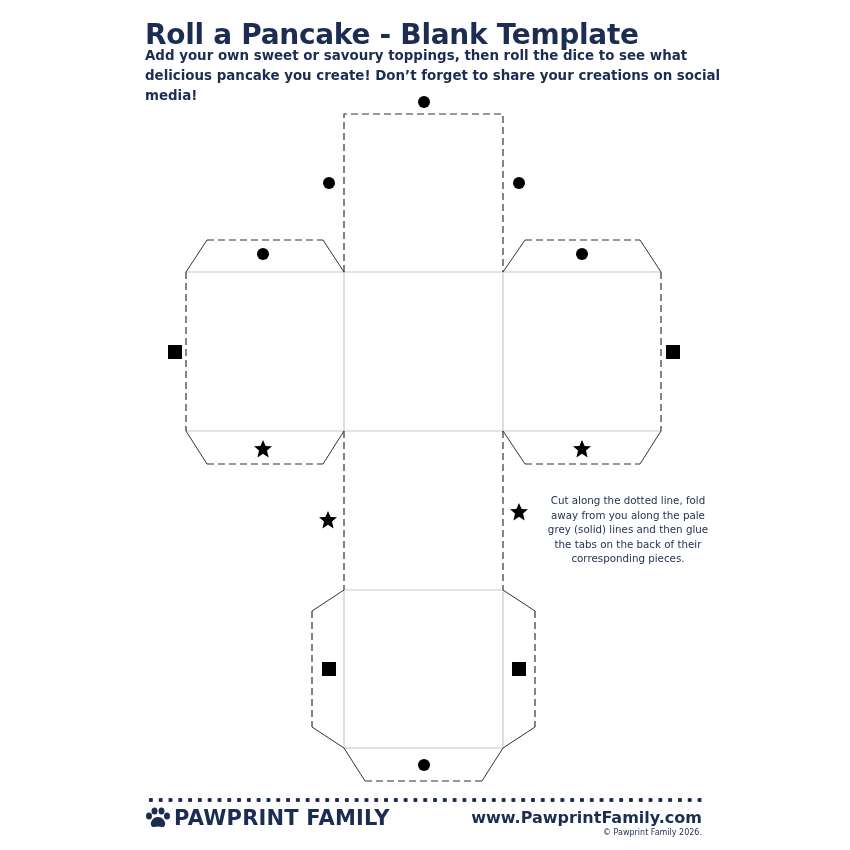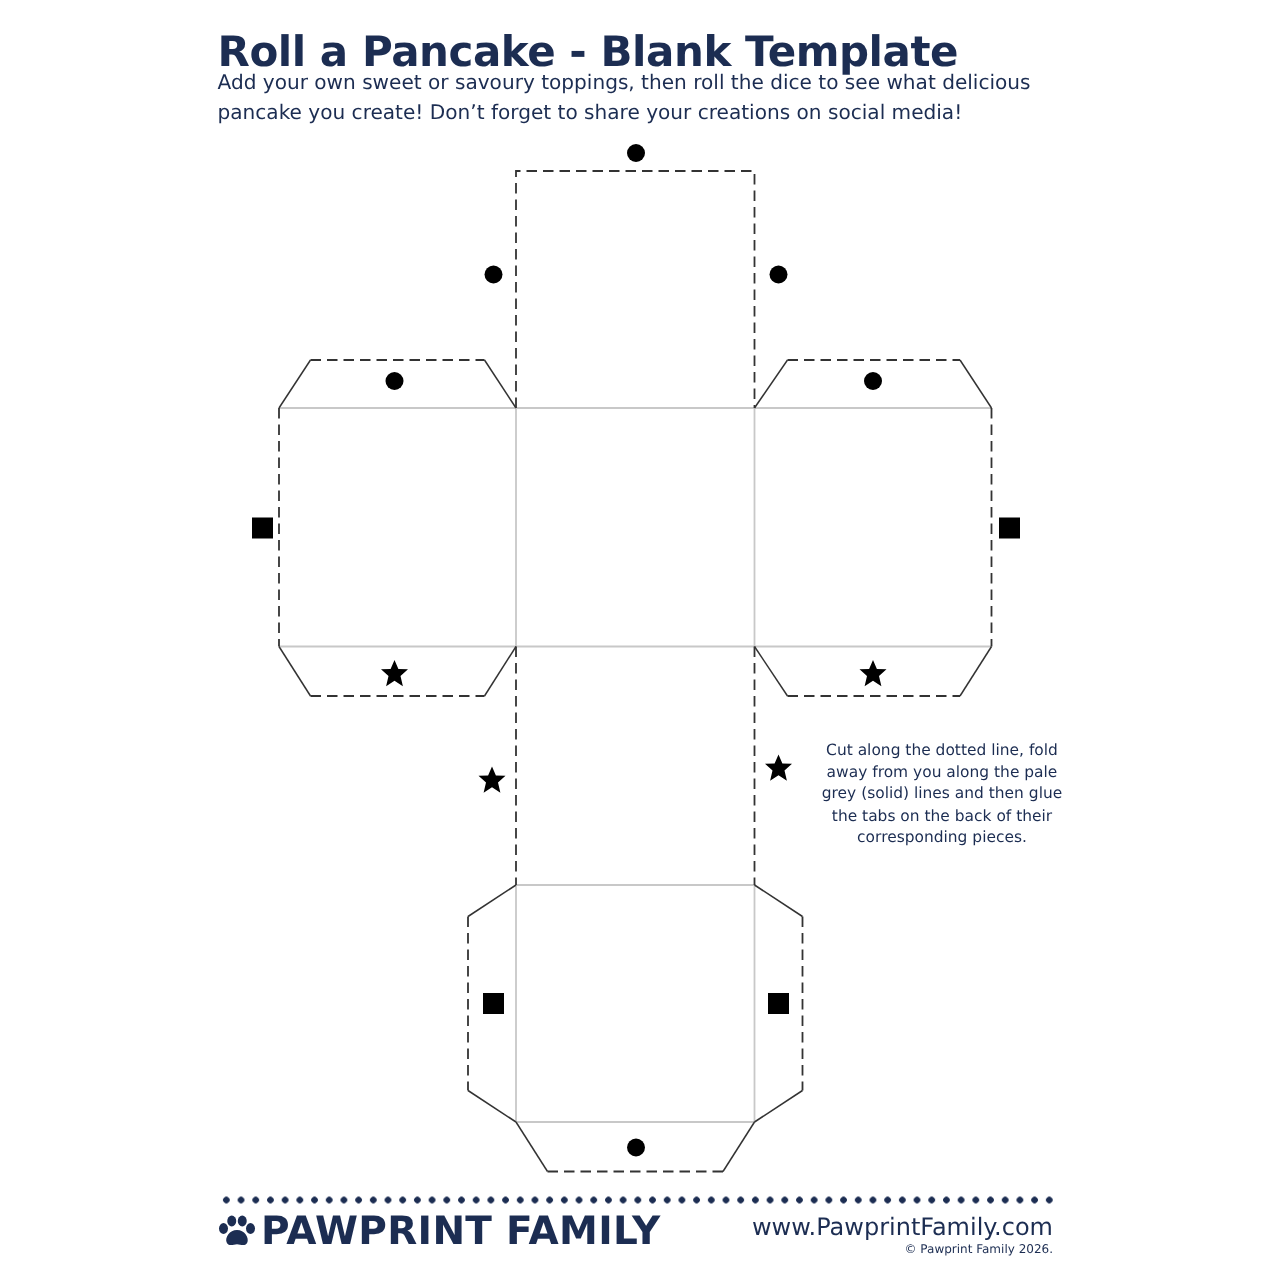--- a/index.html
+++ b/index.html
@@ -1,26 +1,26 @@
 <!DOCTYPE html>
 <html><head>
   <meta charset="utf-8">
   <style>
     html, body { margin: 0; padding: 0; background: #ffffff; }
     body { width: 850px; height: 850px; position: relative; overflow: hidden; font-family: "DejaVu Sans", sans-serif; }
     .title { position: absolute; left: 145px; top: 18px; font-size: 28px; font-weight: bold; color: #1c2d52; letter-spacing: -0.3px; white-space: nowrap; }
-    .subtitle { position: absolute; left: 145px; top: 46px; width: 580px; font-size: 13.4px; line-height: 20px; color: #1c2d52; font-weight: 400; }
+    .subtitle { position: absolute; left: 145px; top: 46px; width: 580px; font-size: 13.4px; line-height: 20px; color: #1c2d52; font-weight: 700; }
     .net { position: absolute; left: 0; top: 0; }
     .instructions { position: absolute; left: 543px; top: 493px; width: 170px; text-align: center; font-size: 10.3px; line-height: 14.5px; color: #1c2d52; font-weight: 400; }
     .footer-dots { position: absolute; left: 146px; top: 797px; width: 560px; height: 6px;
       background-image: radial-gradient(circle, #1c2d52 2px, transparent 2.4px);
       background-size: 9.8px 6px; background-repeat: repeat-x; }
     .logo { position: absolute; left: 145px; top: 806px; display: flex; align-items: center; gap: 3px; }
-    .logo-text { font-size: 26px; font-weight: 900; color: #1c2d52; letter-spacing: 0.2px; font-family: "DejaVu Sans", sans-serif; }
-    .website { position: absolute; right: 148px; top: 808px; font-size: 16px; font-weight: normal; color: #1c2d52; }
+    .logo-text { font-size: 21px; font-weight: 900; color: #1c2d52; letter-spacing: 0.2px; font-family: "DejaVu Sans", sans-serif; }
+    .website { position: absolute; right: 148px; top: 808px; font-size: 16px; font-weight: bold; color: #1c2d52; }
     .copyright { position: absolute; right: 148px; top: 828px; font-size: 8px; color: #1c2d52; }
   </style>
 </head>
 <body>
 
 <div class="title">Roll a Pancake - Blank Template</div>
 <div class="subtitle">Add your own sweet or savoury toppings, then roll the dice to see what delicious pancake you create! Don’t forget to share your creations on social media!</div>
 
 <svg class="net" width="850" height="850" viewBox="0 0 850 850" xmlns="http://www.w3.org/2000/svg">
   <defs>

